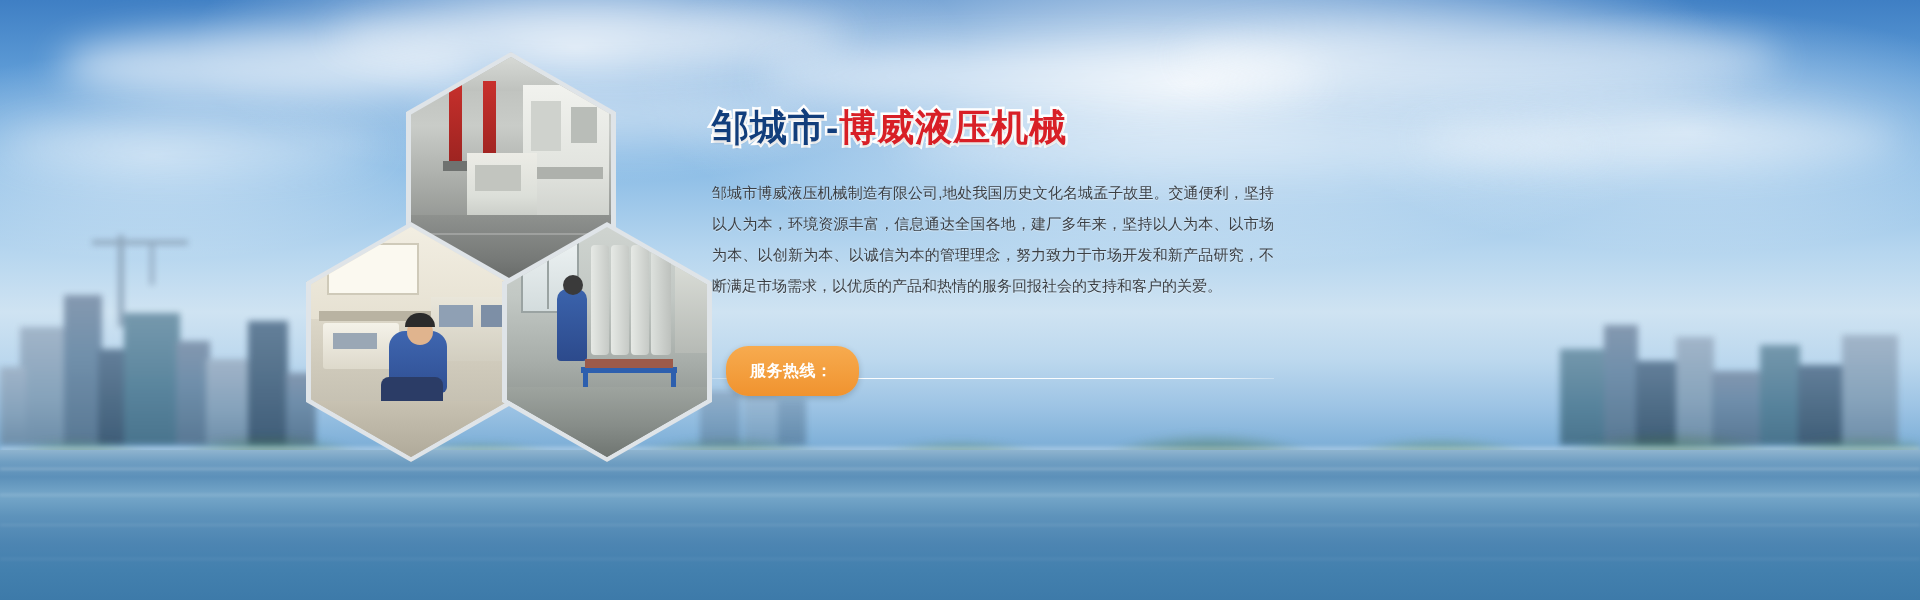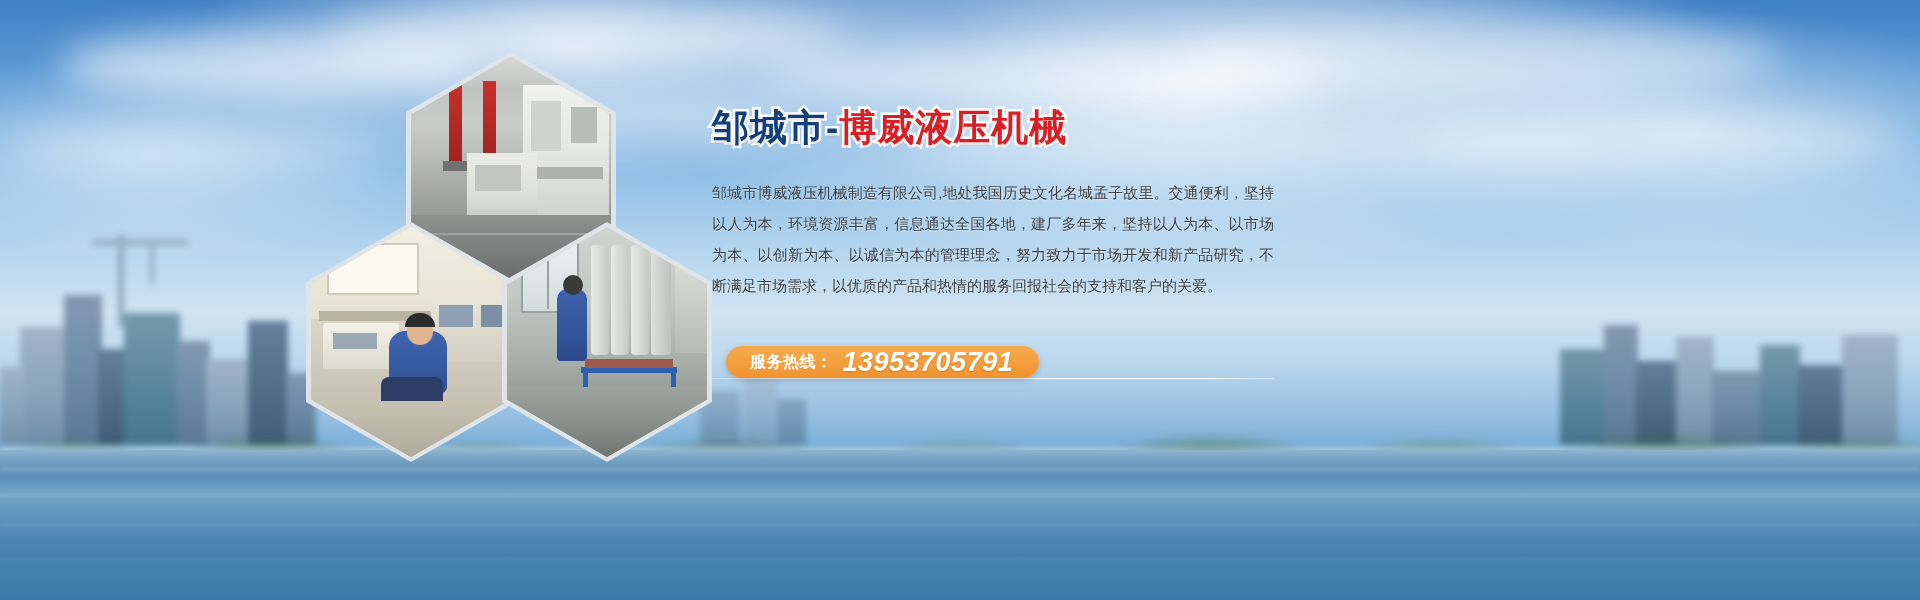--- a/index.html
+++ b/index.html
@@ -131,21 +131,21 @@
   .para p{margin:0;}
 
   .rule{
     position:absolute;left:712px;top:378px;width:562px;height:1px;
     background:linear-gradient(90deg, rgba(255,255,255,.25) 0%, rgba(255,255,255,.95) 12%, rgba(255,255,255,.95) 88%, rgba(255,255,255,.30) 100%);
   }
 
   .hotline{
     position:absolute;left:726px;top:346px;
     display:flex;align-items:center;gap:10px;
-    height:32px;padding:0 26px 0 24px;
+    height:50px;padding:0 26px 0 24px;
     border-radius:22px;
     background:linear-gradient(180deg,#f7a košt 0%,#f29b3c 100%);
     background:linear-gradient(180deg,#f7ab4f 0%,#f0932f 100%);
     box-shadow:0 2px 6px rgba(0,0,0,.18);
   }
   .hl-label{color:#ffffff;font-size:16px;font-weight:700;letter-spacing:.5px;}
   .hl-num{
     color:#ffffff;font-size:27px;font-weight:700;font-style:italic;
     letter-spacing:.5px;
     font-family:"Liberation Sans","DejaVu Sans",sans-serif;
@@ -296,16 +296,15 @@
     </div>
     <div class="para">
       <p>邹城市博威液压机械制造有限公司,地处我国历史文化名城孟子故里。交通便利，坚持以人为本，环境资源丰富，信息通达全国各地，建厂多年来，坚持以人为本、以市场为本、以创新为本、以诚信为本的管理理念，努力致力于市场开发和新产品研究，不断满足市场需求，以优质的产品和热情的服务回报社会的支持和客户的关爱。</p>
     </div>
   </div>
 
   <div class="rule"></div>
 
   <div class="hotline">
     <span class="hl-label">服务热线：</span>
-    <span class="hl-num">13953705791</span>
   </div>
 
 </div>
 
 </body></html>

